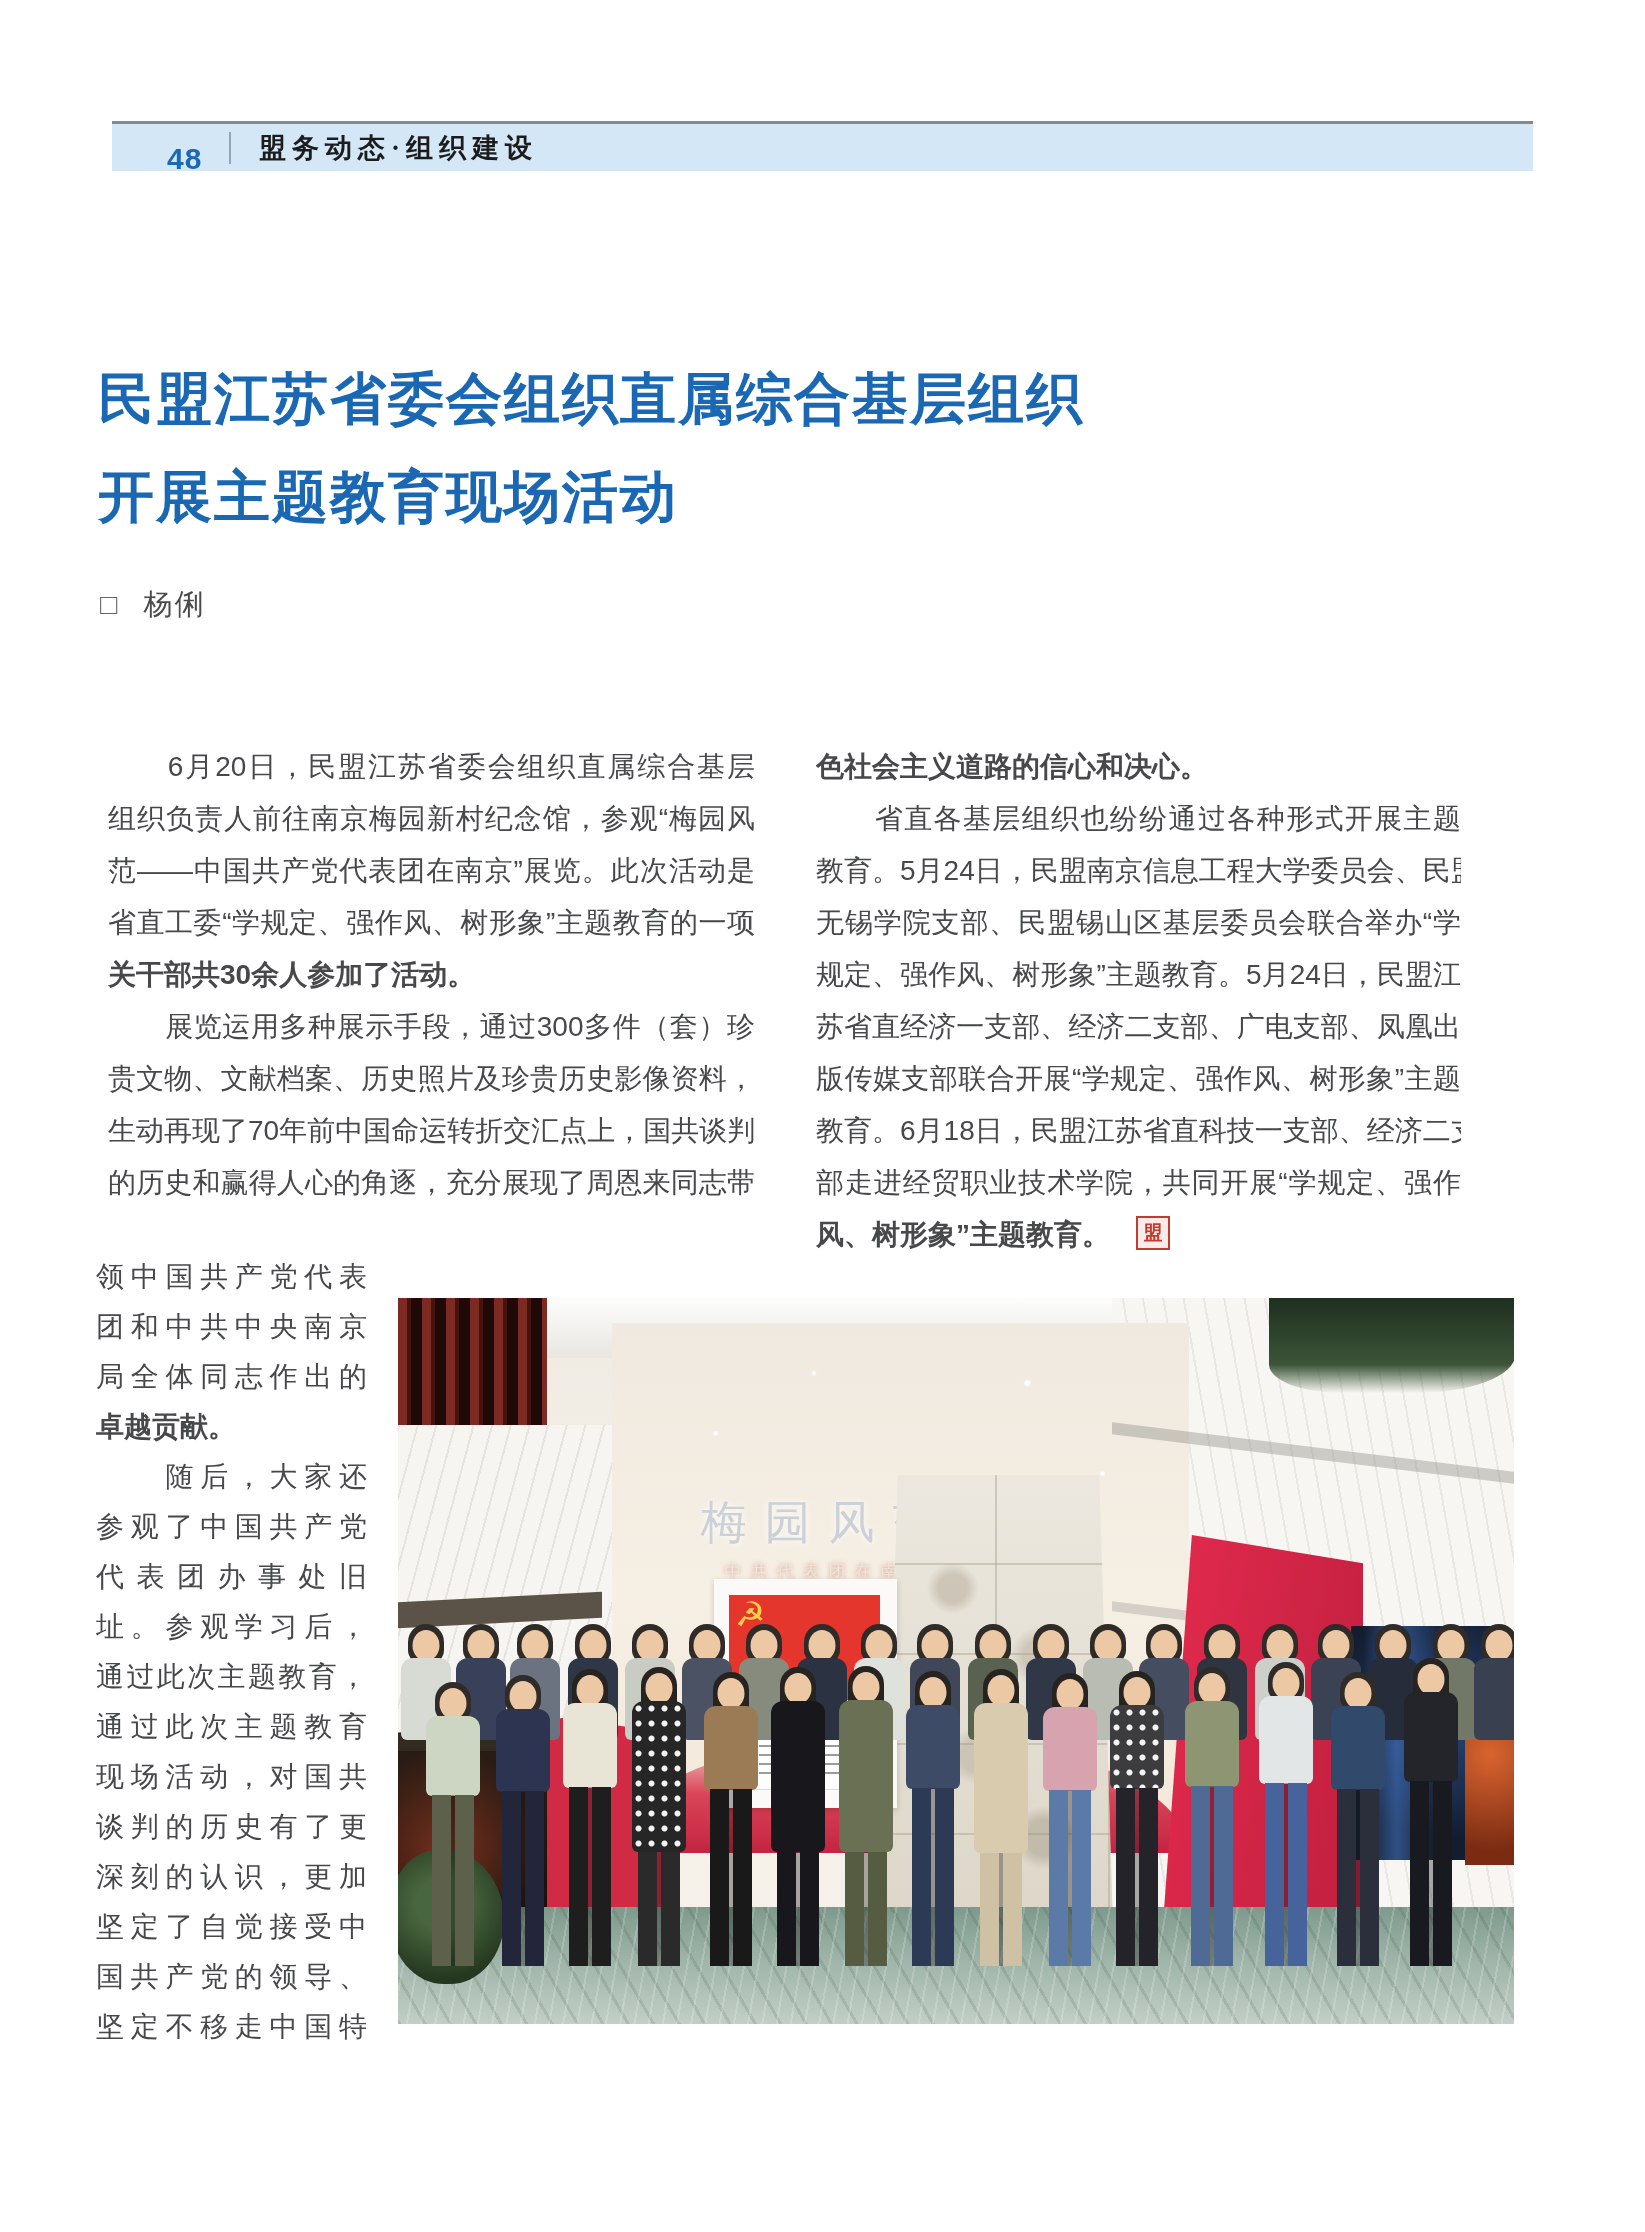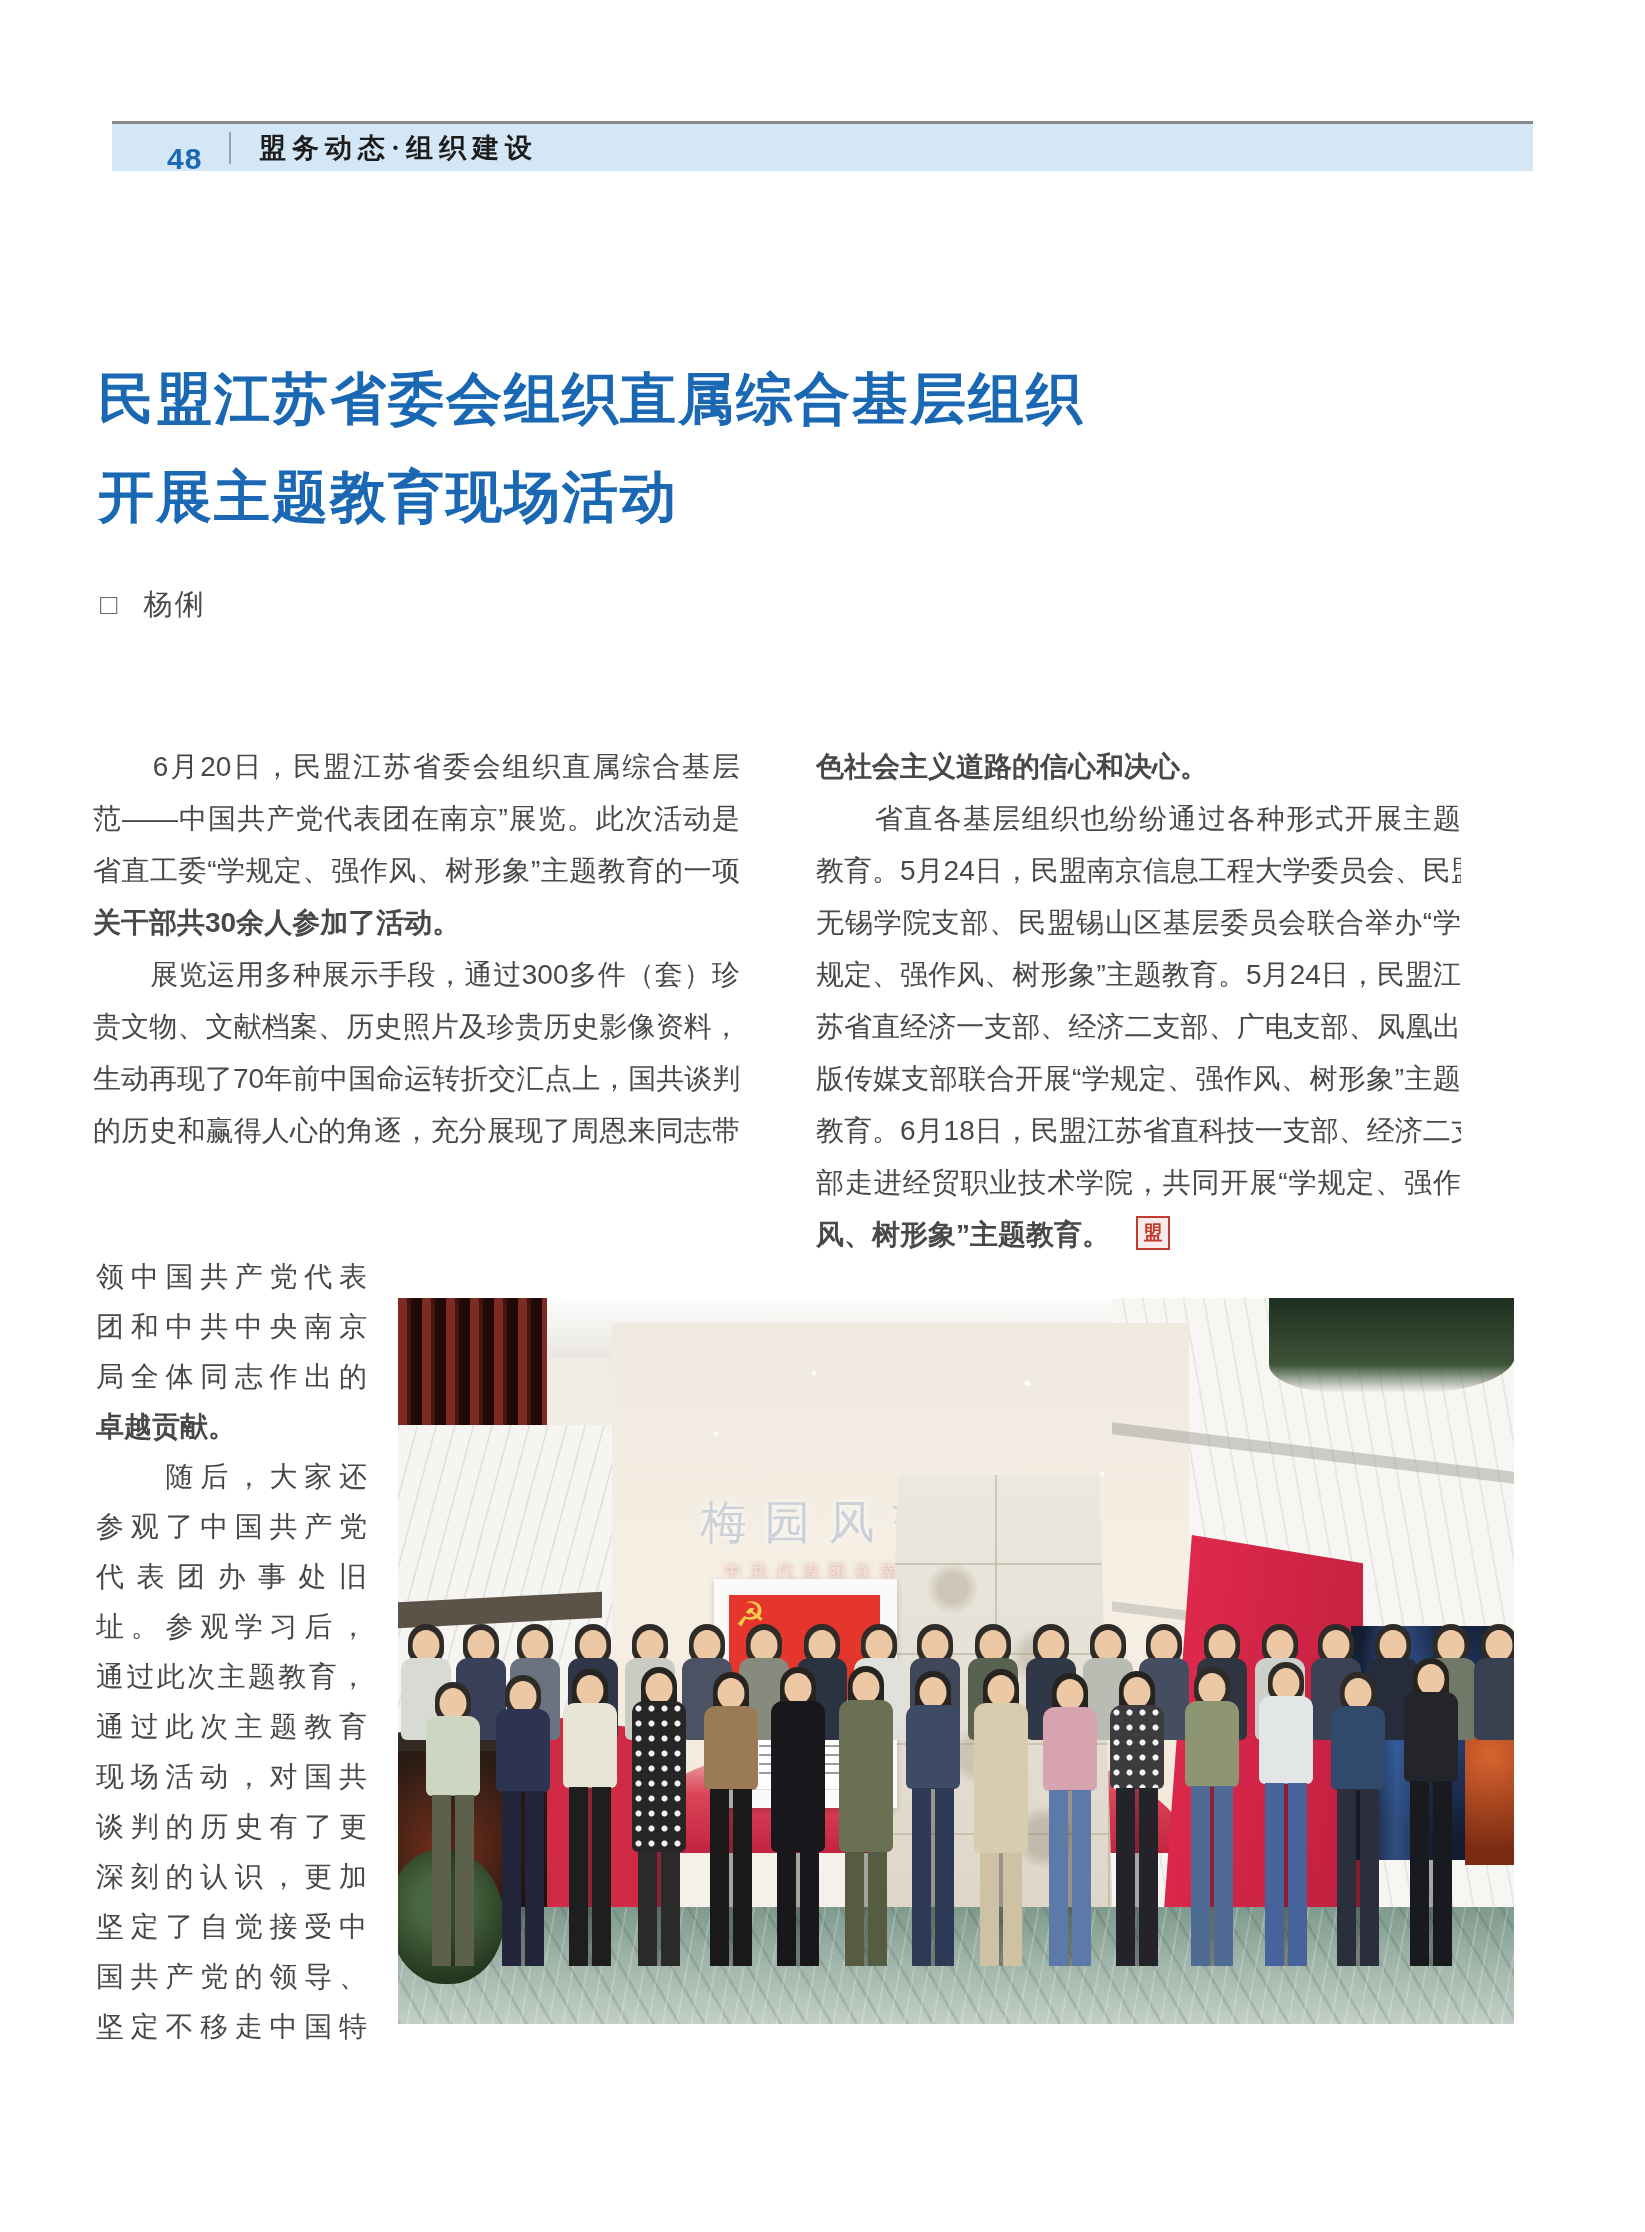--- a/index.html
+++ b/index.html
@@ -20,21 +20,21 @@
          font-size:56px;line-height:98px;letter-spacing:2px;}
   .title span{display:block;white-space:nowrap;}
   .author{position:absolute;left:100px;top:585px;font-size:29px;color:#4a4a4a;letter-spacing:2px;}
   .asq{margin-right:14px;color:#666;}
 
   
   .col{position:absolute;color:#46484a;}
   .bline{font-size:28px;height:52px;line-height:52px;text-align:justify;text-align-last:justify;
          overflow:hidden;white-space:nowrap;}
   .bline.end{text-align-last:left;font-weight:bold;}
-  .wide{left:93px;top:741px;width:647px;}
+  .wide{left:108px;top:741px;width:647px;}
   .narrow{left:96px;top:1252px;width:271px;}
   .narrow .bline{height:50px;line-height:50px;}
   .rightcol{left:816px;top:741px;width:645px;}
   .seal{position:absolute;left:1136px;top:1216px;width:30px;height:30px;border:2px solid #c23b2e;
         color:#c23b2e;background:rgba(194,59,46,.10);font-size:19px;line-height:30px;text-align:center;
         font-weight:bold;}
 
   
   .photo{position:absolute;left:398px;top:1298px;width:1116px;height:726px;overflow:hidden;
          background:linear-gradient(180deg,#efeae2,#f7f3ec 60%,#f4efe7);}
@@ -141,20 +141,21 @@
     <span>开展主题教育现场活动</span>
   </h1>
 
   <div class="author">
     <span class="asq">□</span>
     <span>杨俐</span>
   </div>
 
   <div class="col wide">
       <div class="bline">　　6月20日，民盟江苏省委会组织直属综合基层</div>
+      <div class="bline">组织负责人前往南京梅园新村纪念馆，参观“梅园风</div>
       <div class="bline">范——中国共产党代表团在南京”展览。此次活动是</div>
       <div class="bline">省直工委“学规定、强作风、树形象”主题教育的一项</div>
       <div class="bline end">关干部共30余人参加了活动。</div>
       <div class="bline">　　展览运用多种展示手段，通过300多件（套）珍</div>
       <div class="bline">贵文物、文献档案、历史照片及珍贵历史影像资料，</div>
       <div class="bline">生动再现了70年前中国命运转折交汇点上，国共谈判</div>
       <div class="bline">的历史和赢得人心的角逐，充分展现了周恩来同志带</div>
     </div>
 
   <div class="col narrow">

